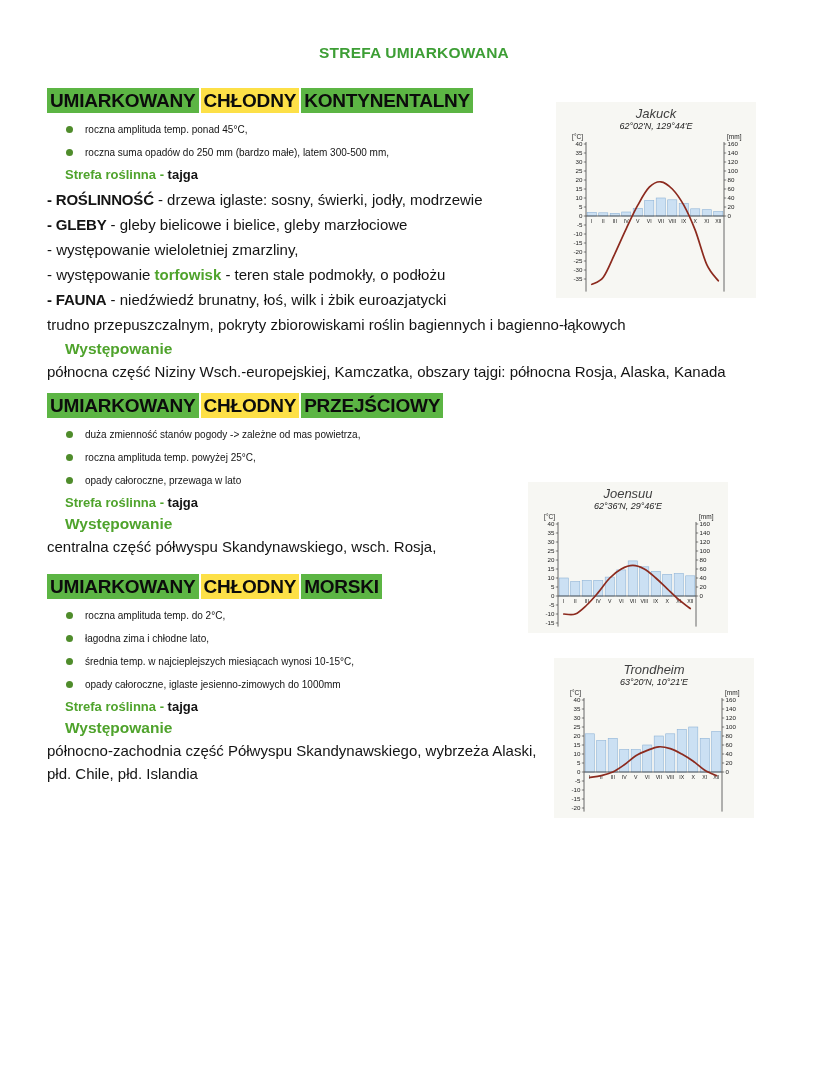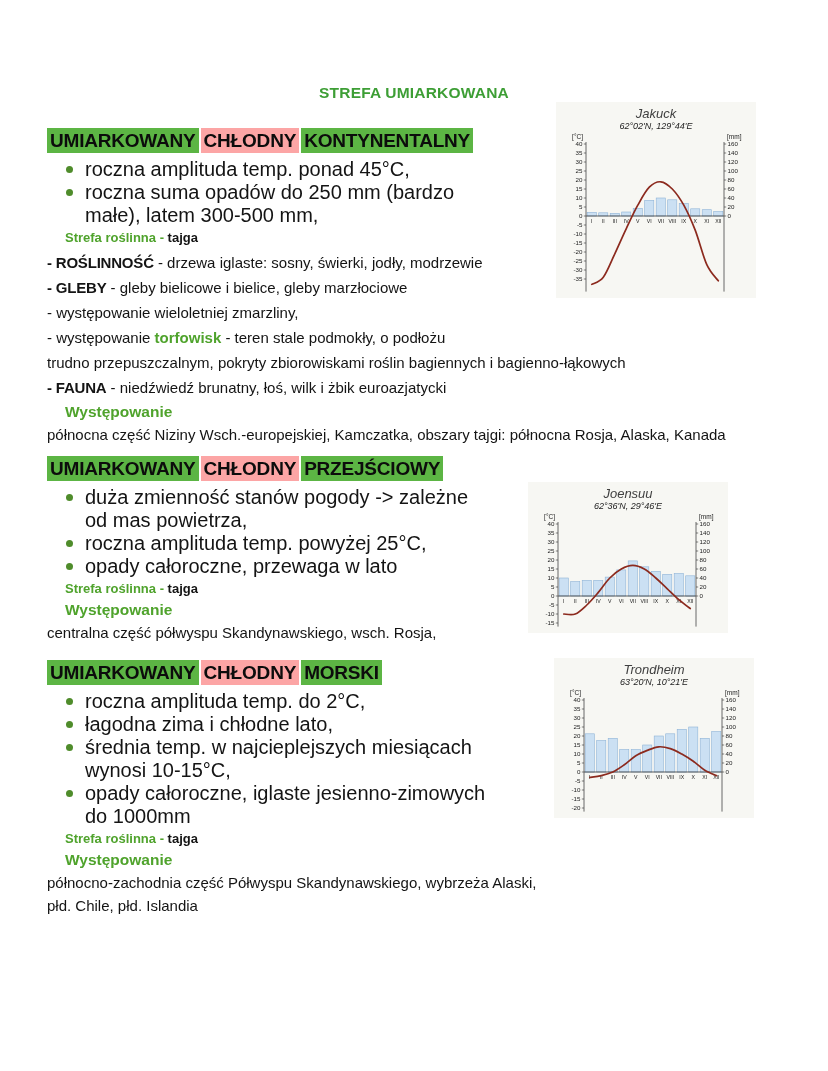--- a/index.html
+++ b/index.html
@@ -1,28 +1,28 @@
 <!DOCTYPE html>
 <html><head>
 <meta charset="utf-8">
 <style>
   html,body{margin:0;padding:0;}
   body{width:828px;height:1071px;background:#ffffff;font-family:"Liberation Sans",sans-serif;color:#141414;}
   .page{position:relative;width:828px;height:1071px;overflow:hidden;background:#ffffff;}
-  .page-title{padding-top:84px;text-align:center;font-size:15.5px;font-weight:bold;color:#3d9e35;letter-spacing:.2px;}
+  .page-title{padding-top:44px;text-align:center;font-size:15.5px;font-weight:bold;color:#3d9e35;letter-spacing:.2px;}
   .sec{margin-left:47px;}
   .sec-1{margin-top:26px;}
   .sec-2{margin-top:10px;}
   .sec-3{margin-top:16px;}
   .sec-header{margin-bottom:5px;}
   .hl{display:inline-block;font-weight:bold;font-size:19px;letter-spacing:-0.2px;padding:2px 3px 1px 3px;color:#0c0c0c;margin-right:2px;}
   .hl.green{background:#5cb544;}
-  .hl.blue{background:#fca5a5;}
+  .hl.blue{background:#fde047;}
   .bullets{list-style:none;margin:5px 0 2px 0;padding:0 0 0 38px;width:402px;}
-  .bullets li{position:relative;font-size:20px;line-height:23px;}
+  .bullets li{position:relative;font-size:10px;line-height:23px;}
   .bullets li::before{content:"";position:absolute;left:-19px;top:8px;width:7px;height:7px;border-radius:50%;background:#4f8c2b;}
   .bullets li.alt{font-family:"DejaVu Serif",serif;font-size:13.5px;color:#4c4c4c;}
   .strefa{font-size:13px;font-weight:bold;margin:3px 0 5px 18px;}
   .green-b{color:#4fa32c;font-weight:bold;}
   .fline{font-size:15px;line-height:25px;width:505px;}
   .fline .term{font-weight:bold;letter-spacing:-0.2px;}
   .fline.wide{width:720px;}
   .occ-label{font-size:15.5px;margin:3px 0 2px 18px;}
   .occ-text{font-size:15px;line-height:23px;width:700px;}
   .occ-text.narrow{width:505px;}
@@ -48,22 +48,22 @@
       <li>roczna amplituda temp. ponad 45°C,</li>
       <li>roczna suma opadów do 250 mm (bardzo małe), latem 300-500 mm,</li>
     </ul>
     <div class="strefa">
       <span class="green-b">Strefa roślinna -</span> <span>tajga</span>
     </div>
     <div class="fline"><span class="term">- ROŚLINNOŚĆ</span><span> - drzewa iglaste: sosny, świerki, jodły, modrzewie</span></div>
     <div class="fline"><span class="term">- GLEBY</span><span> - gleby bielicowe i bielice, gleby marzłociowe</span></div>
     <div class="fline">- występowanie wieloletniej zmarzliny,</div>
     <div class="fline"><span>- występowanie </span><span class="green-b">torfowisk</span><span> - teren stale podmokły, o podłożu</span></div>
+    <div class="fline"><span class="term">- FAUNA</span><span> - niedźwiedź brunatny, łoś, wilk i żbik euroazjatycki</span></div>
     <div class="fline wide">trudno przepuszczalnym, pokryty zbiorowiskami roślin bagiennych i bagienno-łąkowych</div>
-    <div class="fline"><span class="term">- FAUNA</span><span> - niedźwiedź brunatny, łoś, wilk i żbik euroazjatycki</span></div>
     <div class="occ-label green-b">Występowanie</div>
     <div class="occ-text">północna część Niziny Wsch.-europejskiej, Kamczatka, obszary tajgi: północna Rosja, Alaska, Kanada</div>
   </section>
 
   <section class="sec sec-2">
     <div class="sec-header">
       <span class="hl green">UMIARKOWANY</span><span class="hl blue">CHŁODNY</span><span class="hl green">PRZEJŚCIOWY</span>
     </div>
     <ul class="bullets">
       <li>duża zmienność stanów pogody -&gt; zależne od mas powietrza,</li>

